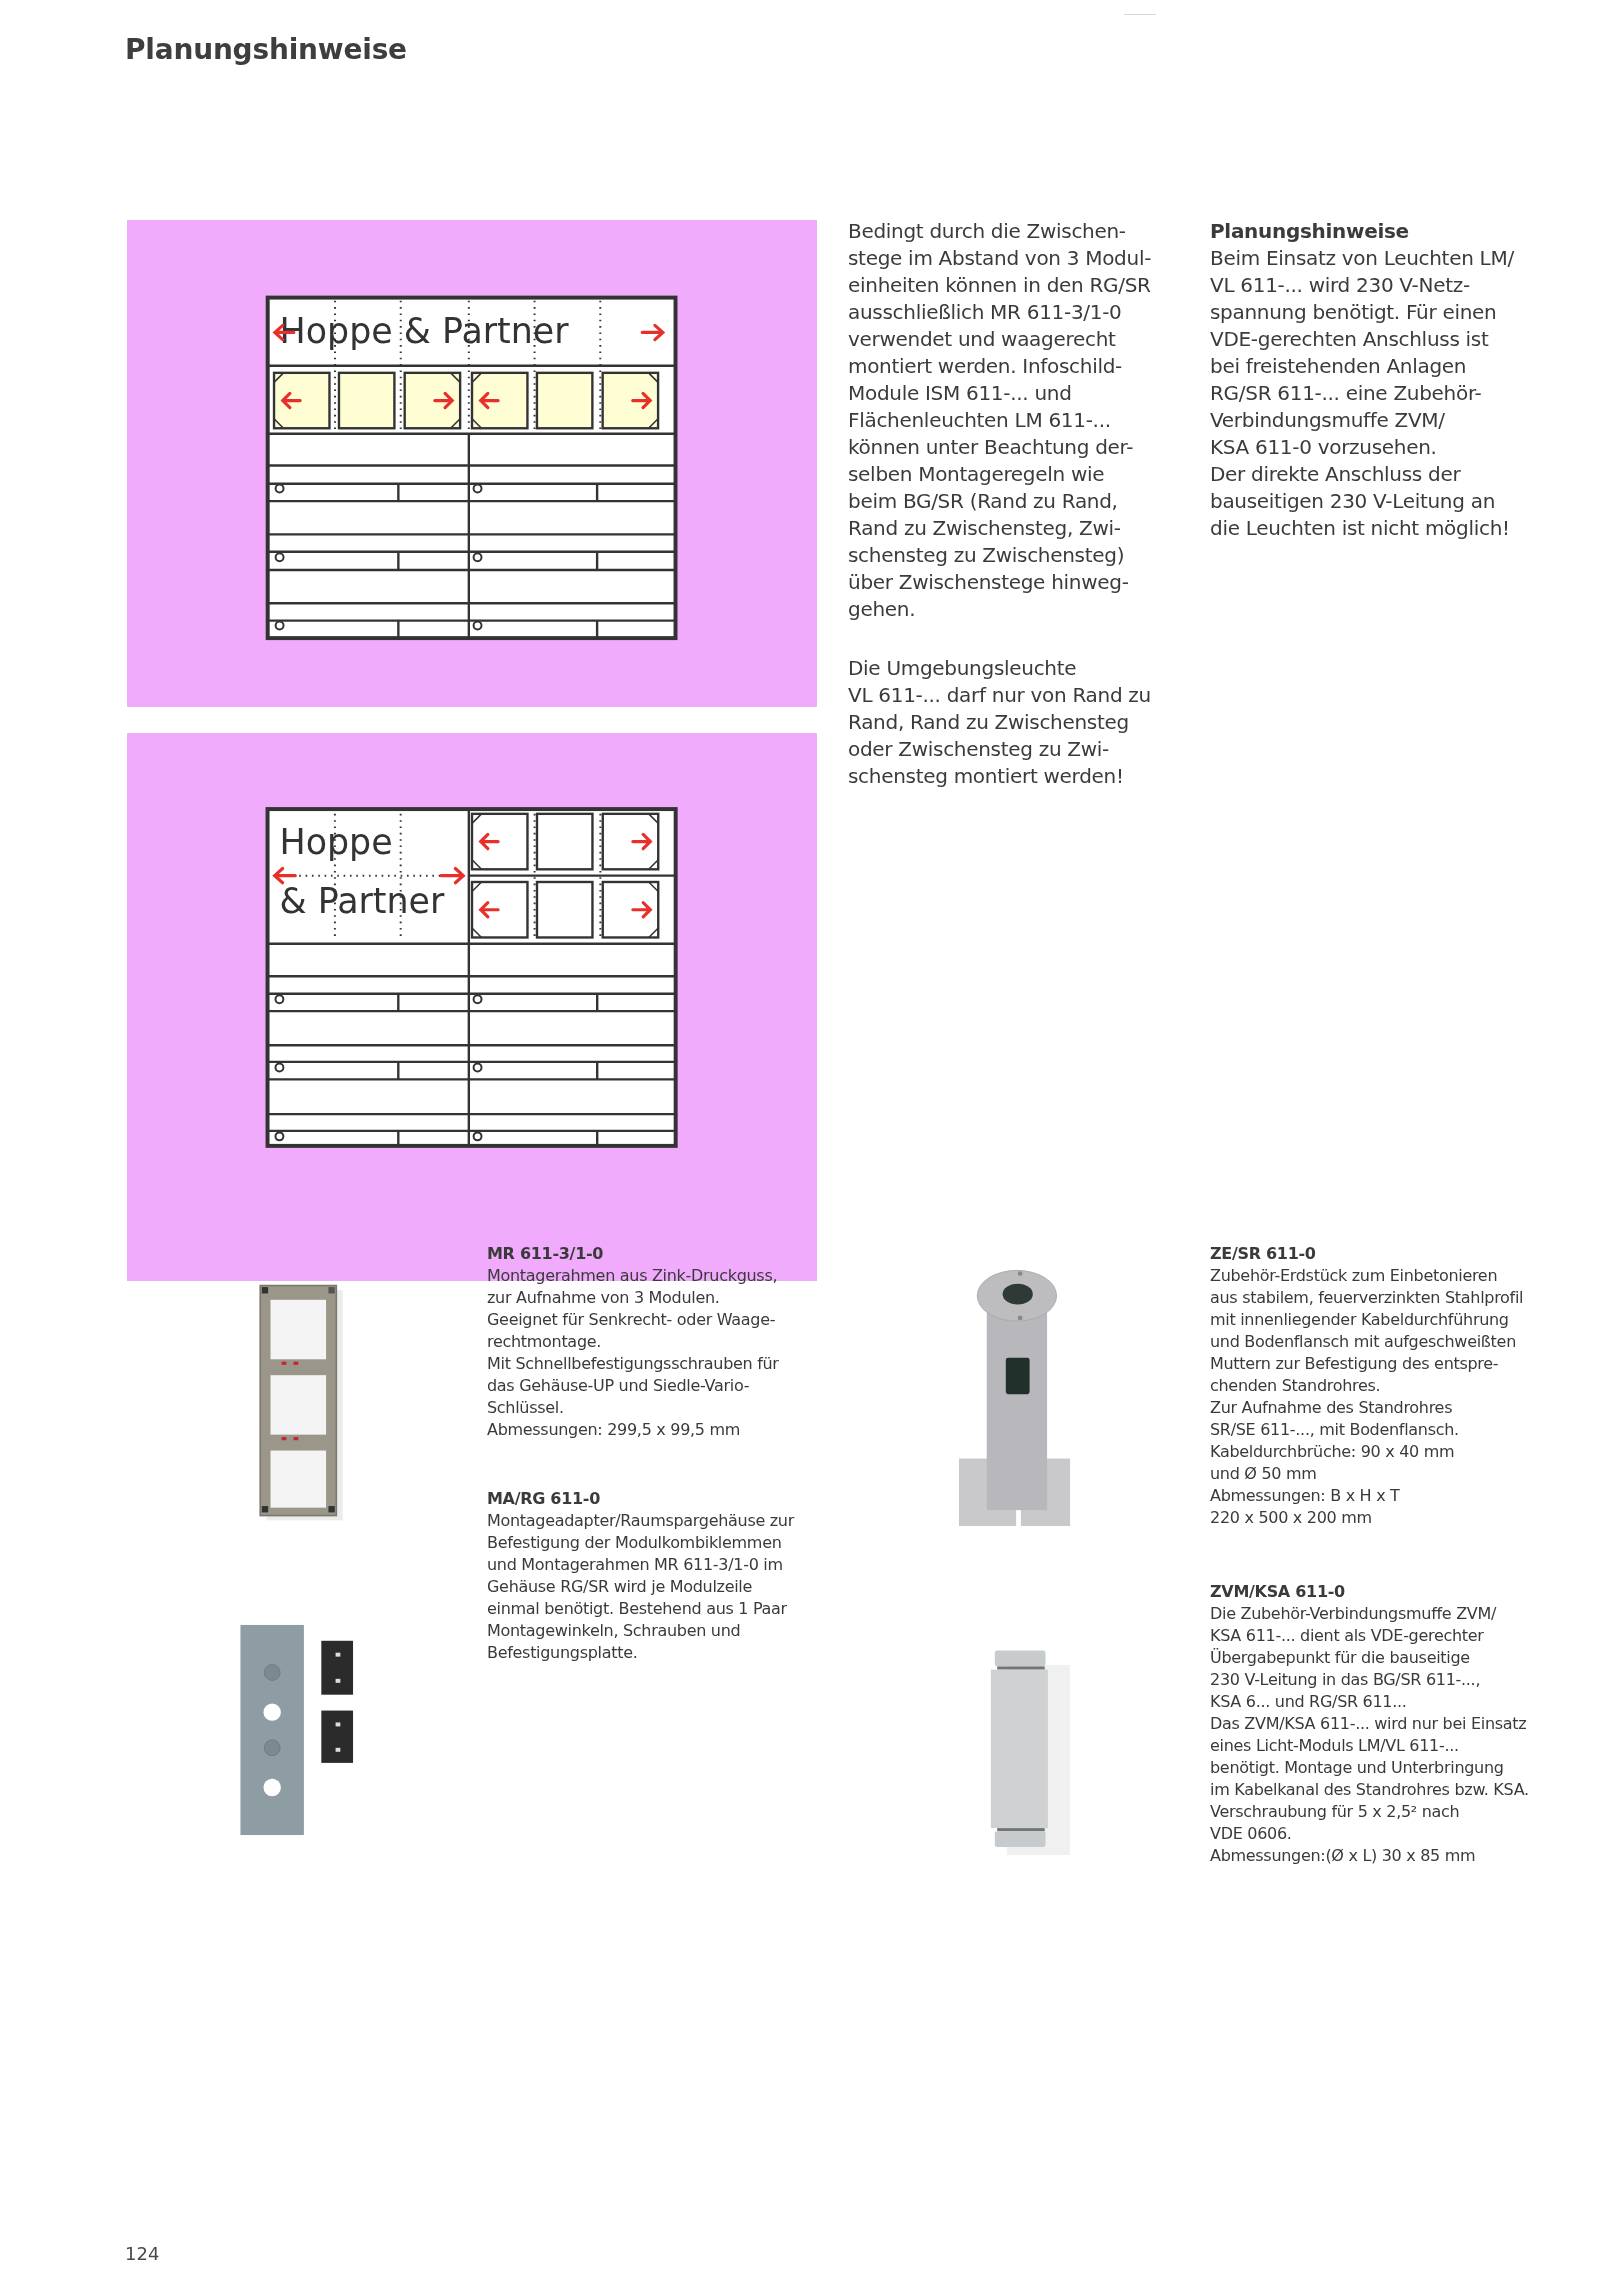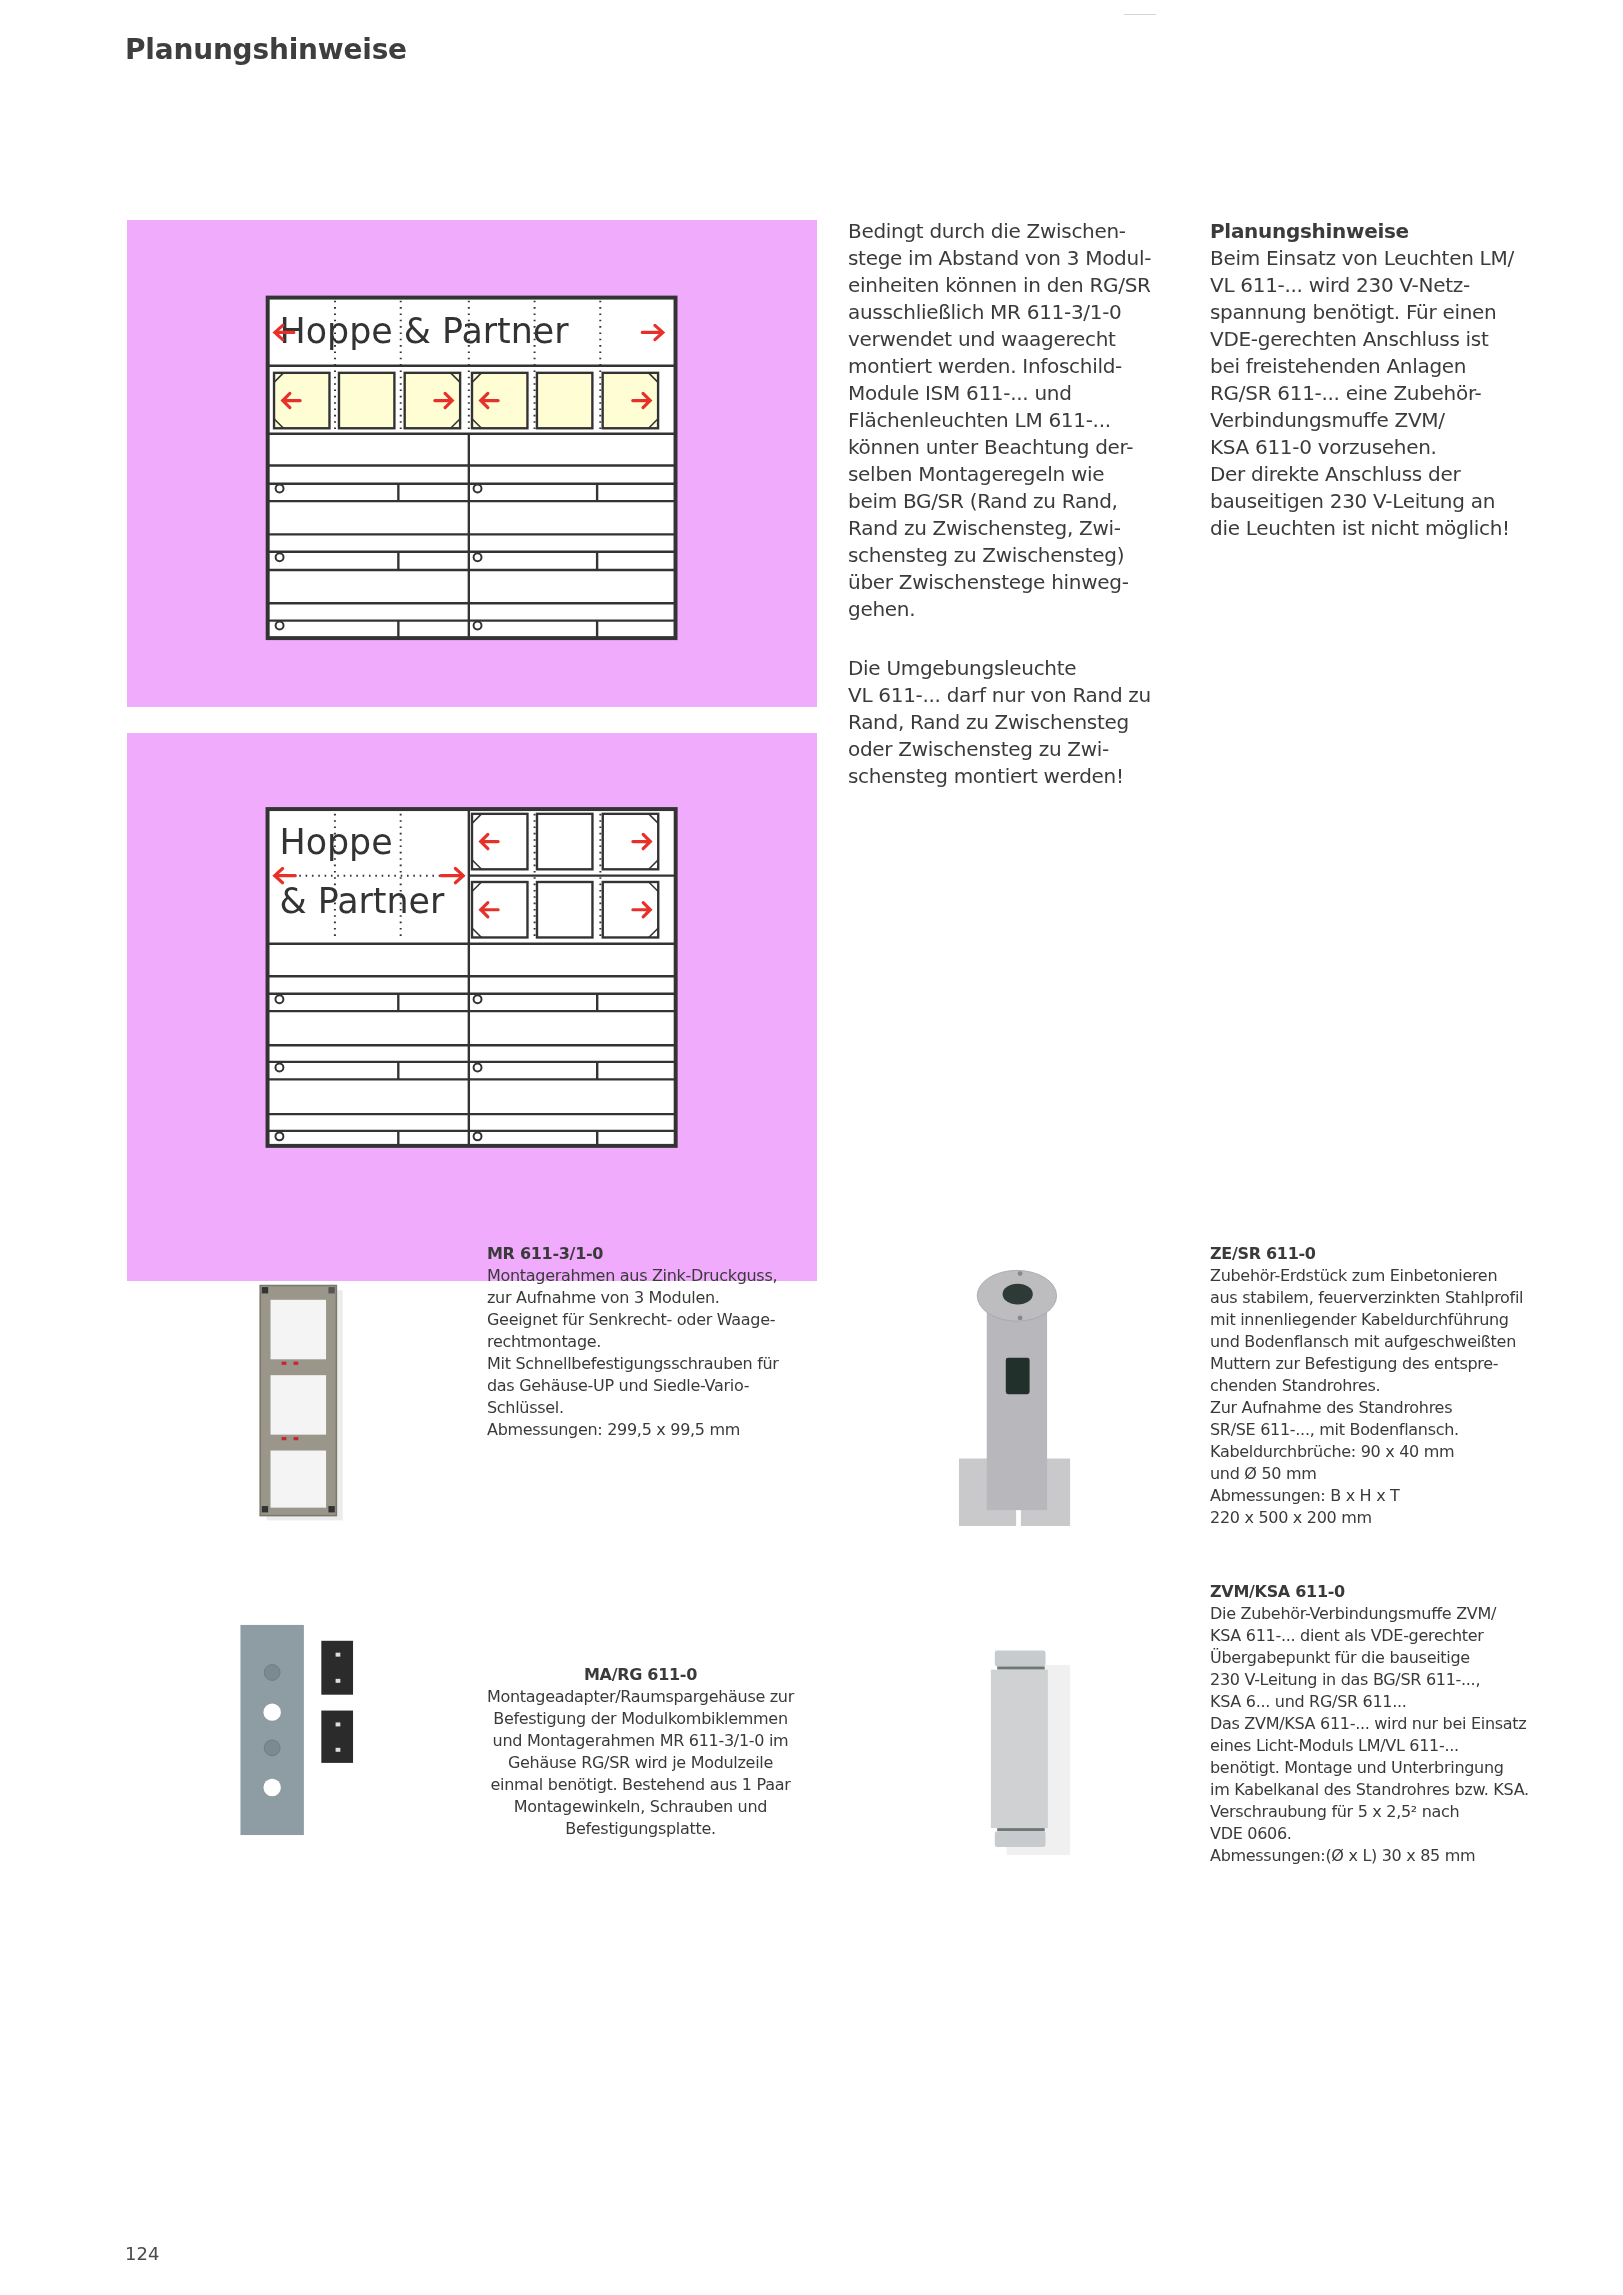--- a/index.html
+++ b/index.html
@@ -20,21 +20,21 @@
   #col-mid { left:848px; top:218px; width:333px; }
   #col-mid-2 { left:848px; top:655px; width:333px; }
   #col-right { left:1210px; top:218px; width:341px; }
   .col-head { font-weight:bold; }
 
   .prod { font-size:16px; line-height:22px; color:#3a3a3a; letter-spacing:-0.3px; }
   .prod p { margin:0; white-space:nowrap; }
   .prod .ptitle { font-weight:bold; }
   #prod-mr { left:487px; top:1243px; }
   #prod-ze { left:1210px; top:1243px; }
-  #prod-ma { left:487px; top:1664px;text-align:center; }
+  #prod-ma { left:487px; top:1488px; }
   #prod-zvm { left:1210px; top:1581px; }
 
   .page-no { left:125px; top:2243px; font-size:18px; color:#4a4a4a; }
   .top-mark { left:1124px; top:14.3px; width:32px; height:0.8px; background:#d6d6d6; }
 
   svg text { font-family:"DejaVu Sans", "Liberation Sans", sans-serif; }
 </style>
 </head>
 <body>
 

